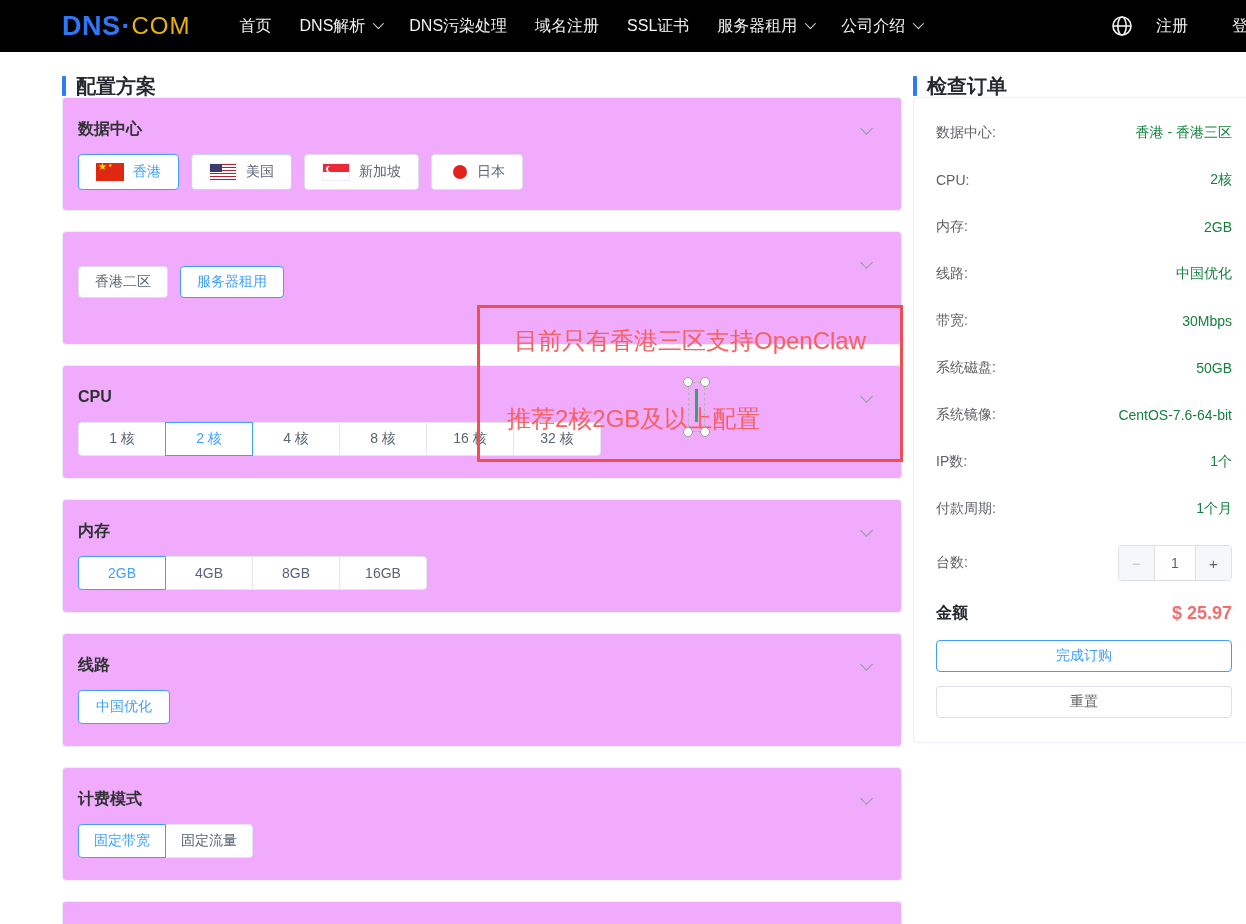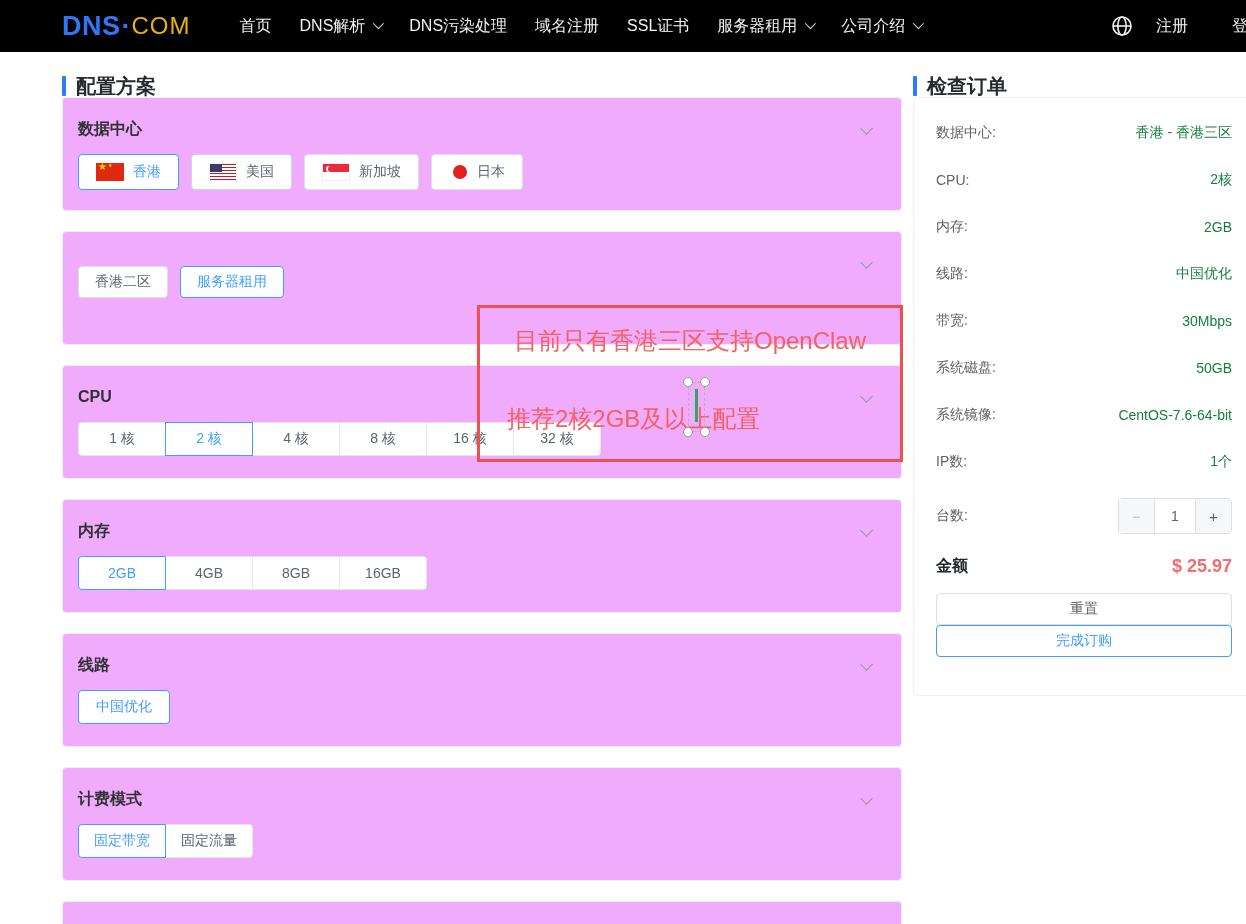--- a/index.html
+++ b/index.html
@@ -325,31 +325,35 @@
       <span class="val">50GB</span>
     </div>
     <div class="orow">
       <span class="lab">系统镜像:</span>
       <span class="val">CentOS-7.6-64-bit</span>
     </div>
     <div class="orow">
       <span class="lab">IP数:</span>
       <span class="val">1个</span>
     </div>
+    <div class="orow">
+      <span class="lab">付款周期:</span>
+      <span class="val">1个月</span>
+    </div>
 
     <div class="qrow">
       <span class="lab" style="color:#606266;text-align:center;">台数:</span>
       <div class="stepper">
         <div class="btn minus">−</div>
         <div class="num">1</div>
         <div class="btn plus">+</div>
       </div>
     </div>
 
     <div class="amount">
       <span class="lab">金额</span>
       <span class="val">$ 25.97</span>
     </div>
 
+    <div class="big-btn submit">完成订购</div>
     <div class="big-btn reset">重置</div>
-    <div class="big-btn submit">完成订购</div>
   </div>
 </div>
 
 </body></html>

